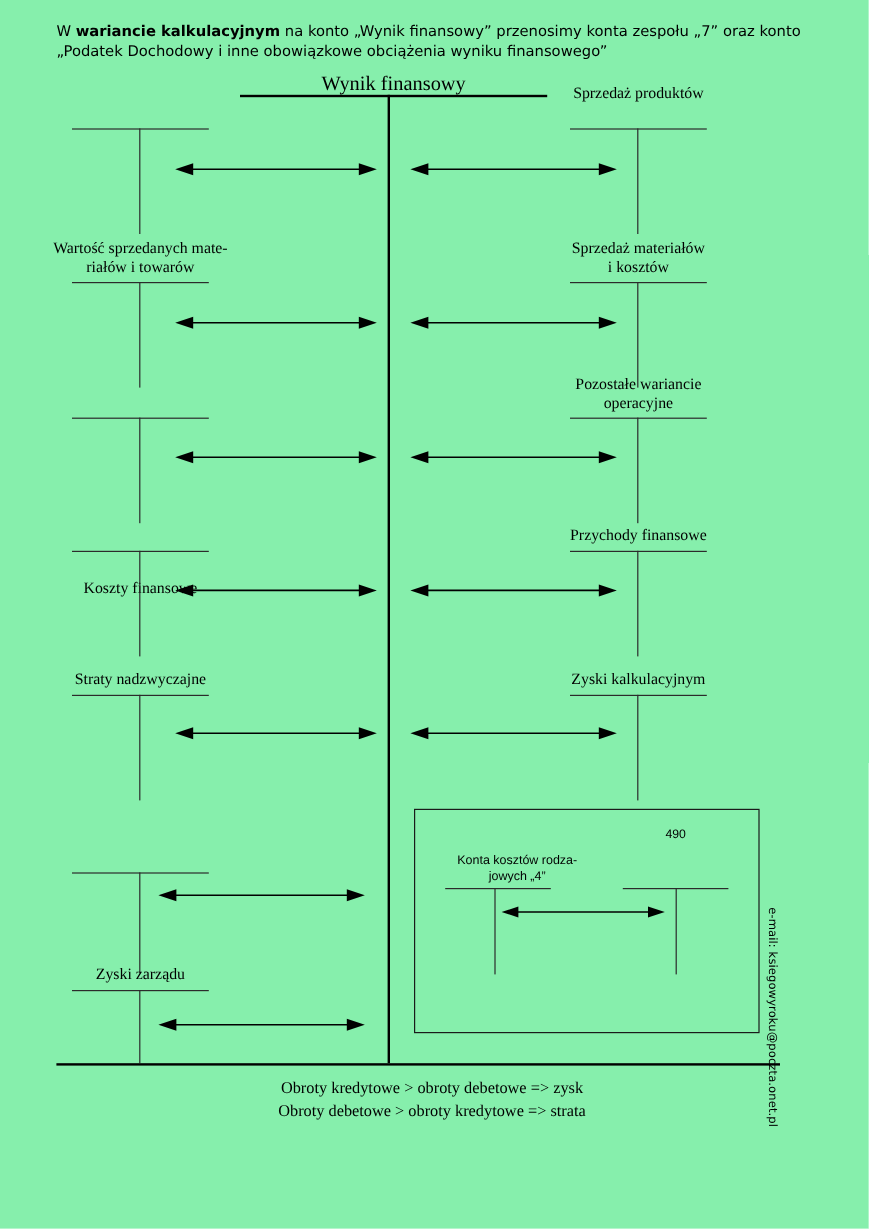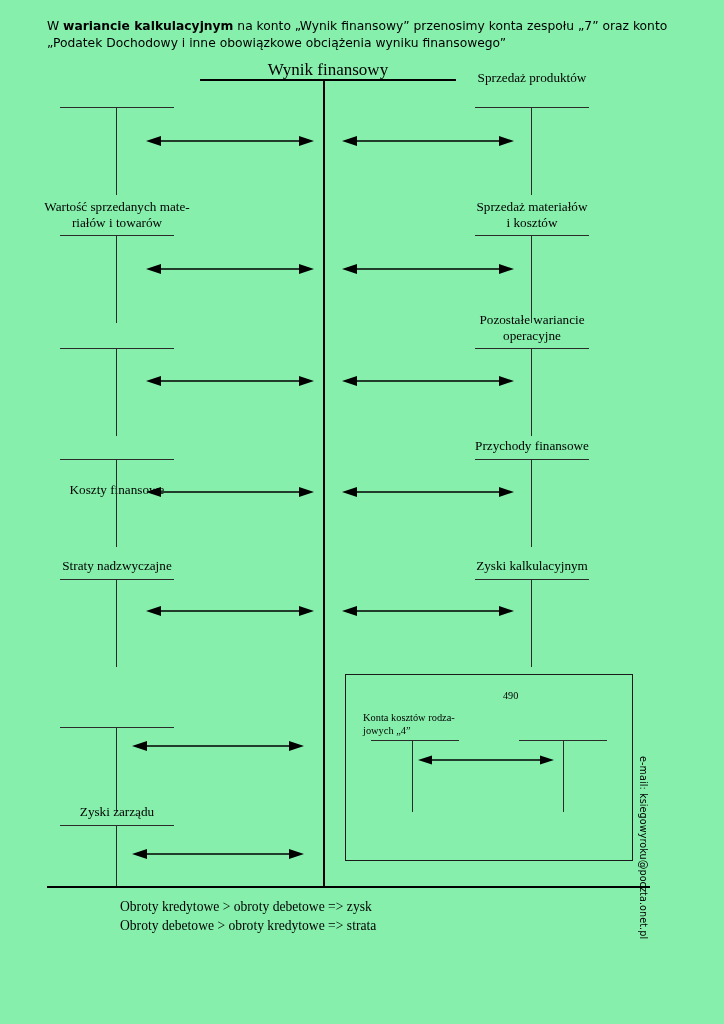--- a/index.html
+++ b/index.html
@@ -77,33 +77,35 @@
 
   
   .inner-box {
     position: absolute;
     border: 1.4px solid #1a1a1a;
     background: transparent;
     box-sizing: border-box;
   }
   .box-label {
     position: absolute;
-    font-family: Liberation Serif, serif;
+    font-family: Liberation Sans, sans-serif;
     font-size: 10.4px;
     line-height: 12.6px;
+    text-align: center;
     color: #000;
     white-space: pre-line;
   }
 
   
   .footer-lines {
     position: absolute;
     left: 120px;
     top: 898px;
     width: 480px;
+    text-align: center;
     font-family: "Liberation Serif", serif;
     font-size: 13.6px;
     line-height: 18.5px;
     color: #000;
   }
 
   
   .email-vert {
     position: absolute;
     left: 649px;

